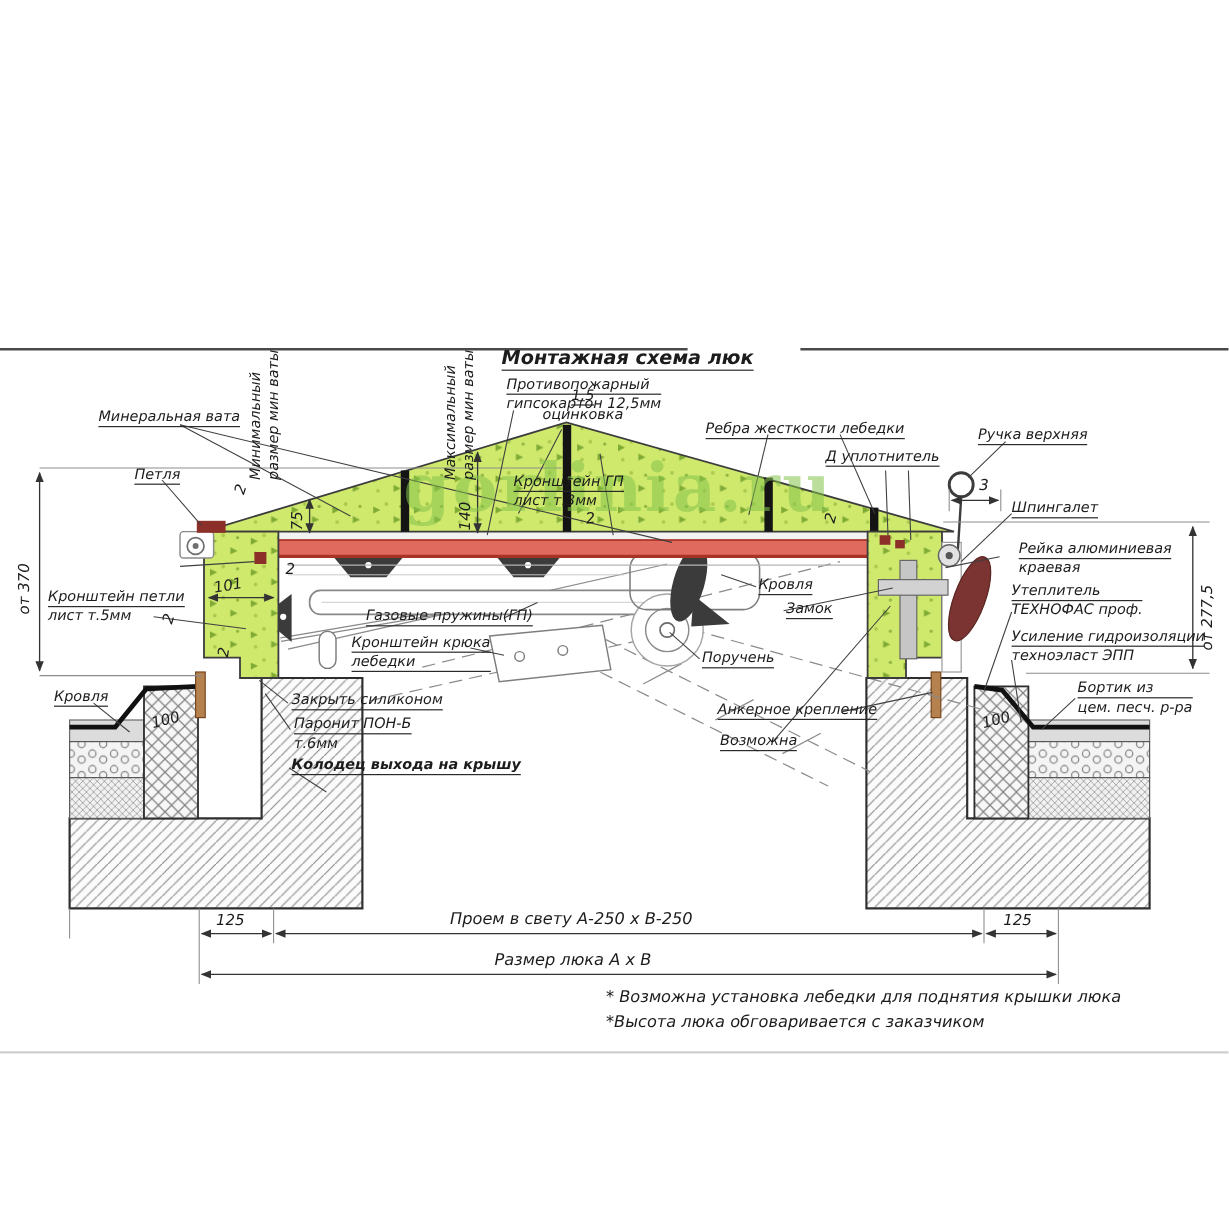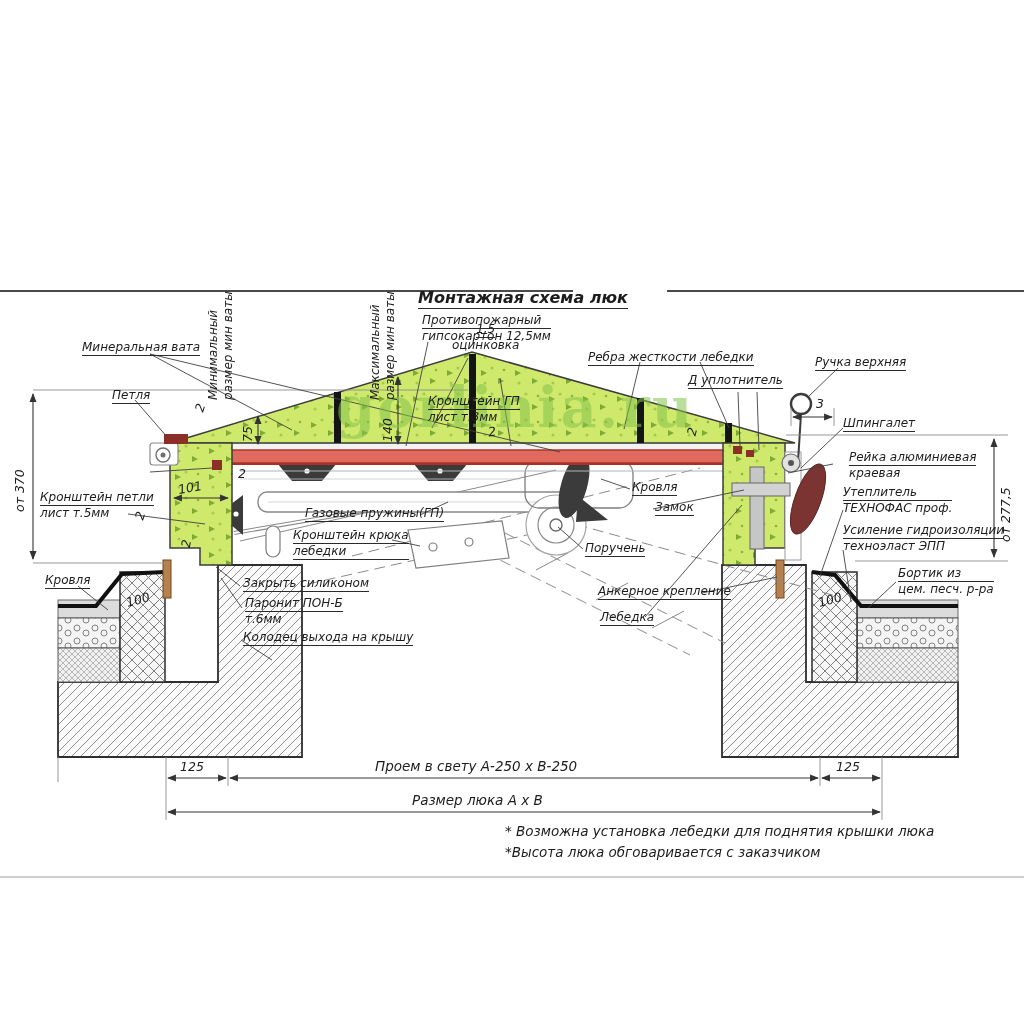--- a/index.html
+++ b/index.html
@@ -241,21 +241,21 @@
 <div class="lbl" style="left:40px;top:490px;">
   <div class="u">Кронштейн петли</div>
   <div>лист т.5мм</div>
 </div>
 <div class="lbl u" style="left:45px;top:573px;">Кровля</div>
 <div class="lbl u" style="left:243px;top:576px;text-align:right;">Закрыть силиконом</div>
 <div class="lbl" style="left:245px;top:596px;">
   <div class="u">Паронит ПОН-Б</div>
   <div>т.6мм</div>
 </div>
-<div class="lbl u" style="left:243px;top:630px;">Колодец выхода на крышу</div>
+<div class="lbl u" style="left:243px;top:630px;font-weight:bold;">Колодец выхода на крышу</div>
 
 <div class="lbl rot90" style="left:206px;top:400px;">
   <div>Минимальный</div>
   <div>размер мин ваты</div>
 </div>
 <div class="lbl rot90" style="left:368px;top:400px;">
   <div>Максимальный</div>
   <div>размер мин ваты</div>
 </div>
 
@@ -295,21 +295,21 @@
 
 <div class="lbl u" style="left:632px;top:480px;">Кровля</div>
 <div class="lbl u" style="left:655px;top:500px;">Замок</div>
 <div class="lbl u" style="left:585px;top:541px;">Поручень</div>
 <div class="lbl u" style="left:598px;top:584px;text-align:center;">Анкерное крепление</div>
 <div class="lbl u" style="left:305px;top:506px;">Газовые пружины(ГП)</div>
 <div class="lbl" style="left:293px;top:528px;">
   <div class="u">Кронштейн крюка</div>
   <div class="u">лебедки</div>
 </div>
-<div class="lbl u" style="left:600px;top:610px;">Лебедка</div>
+<div class="lbl u" style="left:600px;top:610px;">Возможна</div>
 
 <div class="dimtxt rot90" style="left:12px;top:512px;">от 370</div>
 <div class="dimtxt rot90" style="left:998px;top:542px;">от 277,5</div>
 <div class="dimtxt rot90" style="left:240px;top:442px;">75</div>
 <div class="dimtxt rot90" style="left:380px;top:442px;">140</div>
 <div class="dimtxt" style="left:178px;top:480px;transform:rotate(-10deg);">101</div>
 <div class="dimtxt" style="left:816px;top:396px;">3</div>
 <div class="dimtxt" style="left:196px;top:400px;transform:rotate(-72deg);">2</div>
 <div class="dimtxt" style="left:238px;top:466px;">2</div>
 <div class="dimtxt" style="left:488px;top:424px;transform:rotate(-8deg);">2</div>

